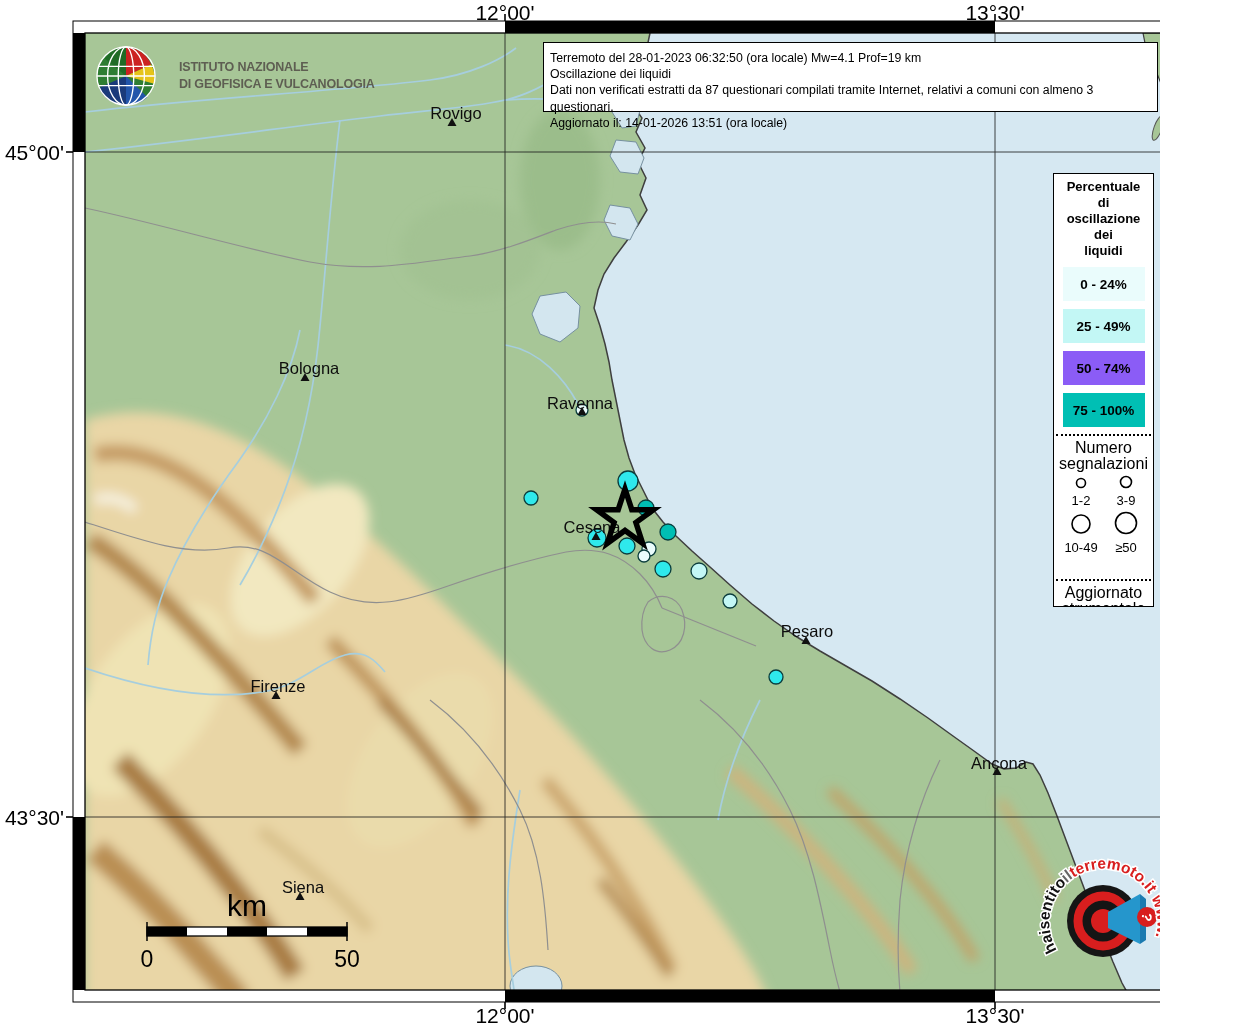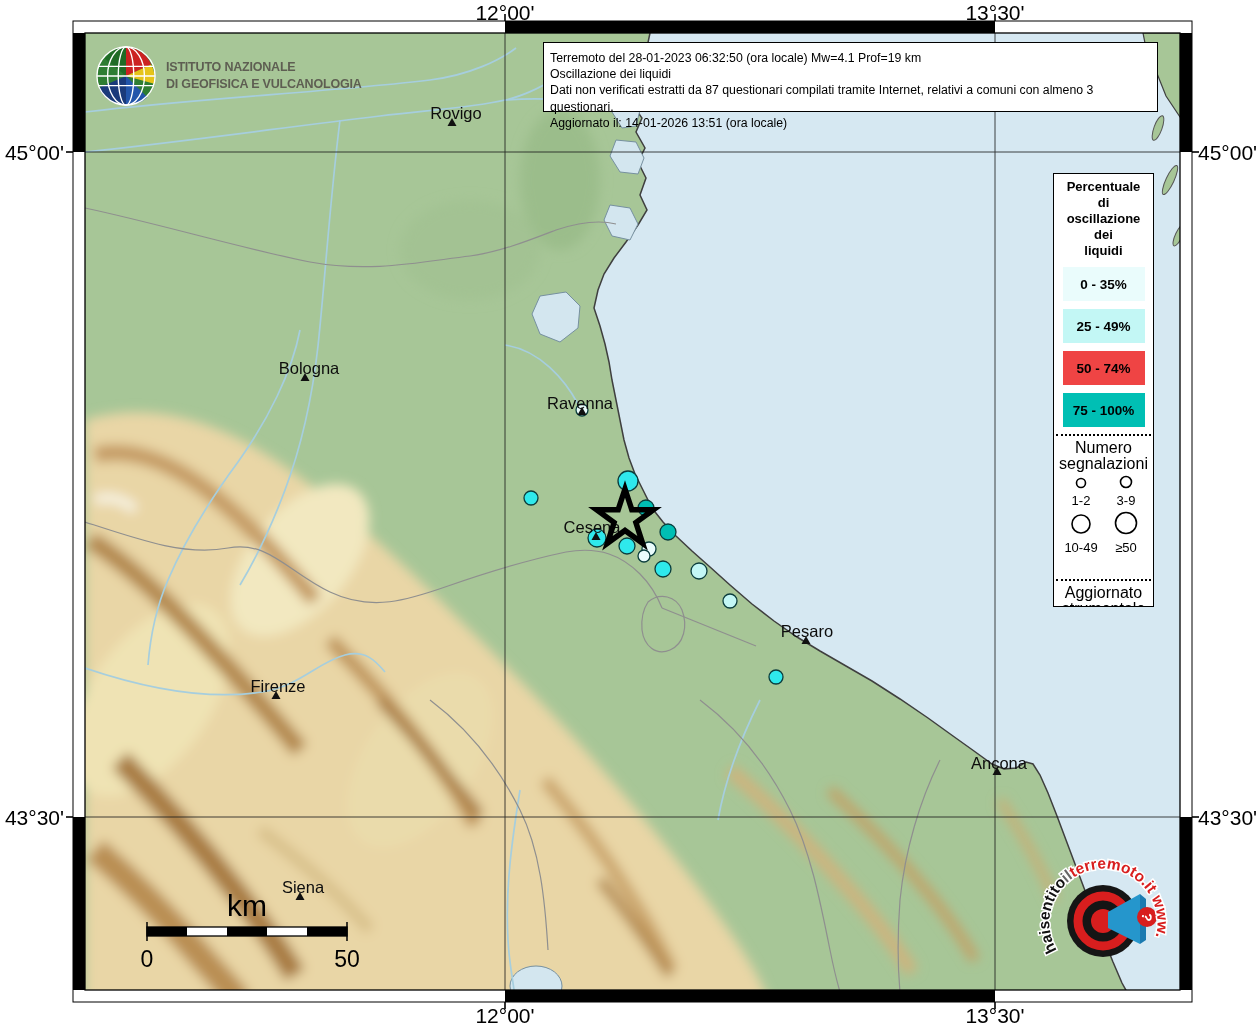--- a/index.html
+++ b/index.html
@@ -1,16 +1,16 @@
 <!DOCTYPE html>
 <html><head>
 <meta charset="utf-8">
 <style>
   html,body{margin:0;padding:0;background:#fff;}
-  .screen{position:relative;width:1256px;height:1024px;background:#ffffff;
+  .screen{position:relative;width:1160px;height:1024px;background:#ffffff;
           font-family:"Liberation Sans",sans-serif;overflow:hidden;}
   .coord{position:absolute;font-size:21px;color:#000;white-space:nowrap;}
   .coord.ctr{transform:translateX(-50%);}
   .coord.right-align{width:64px;text-align:right;}
   svg text{font-family:"Liberation Sans",sans-serif;}
   .city{font-size:16.5px;fill:#0d0d0d;}
   .sb-km{font-size:30px;fill:#000;}
   .sb-num{font-size:23px;fill:#000;}
   .title-box{position:absolute;left:543px;top:42px;width:615px;height:70px;
              background:#fff;border:1px solid #000;box-sizing:border-box;
@@ -20,21 +20,21 @@
           background:#fff;border:1px solid #000;box-sizing:border-box;
           text-align:center;color:#000;overflow:hidden;}
   .legend .pct-title{font-weight:bold;font-size:13px;line-height:16px;
           white-space:pre-line;margin-top:5px;}
   .legend .swatch{width:82px;height:34px;margin:8px auto 0 auto;
           display:flex;align-items:center;justify-content:center;
           font-weight:bold;font-size:13.5px;}
   .legend .dotted{border:0;border-top:2px dotted #000;margin:7px 2px 4px 2px;}
   .legend .sec-title{font-weight:normal;font-size:16px;line-height:16px;white-space:pre-line;}
   .legend .cnt-label{font-size:13px;fill:#000;text-anchor:middle;}
-  .ingv{position:absolute;left:95px;top:45px;display:flex;align-items:center;gap:9px;}
+  .ingv{position:absolute;left:95px;top:45px;display:flex;align-items:center;gap:22px;}
   .ingv .txt{font-size:12.5px;font-weight:600;letter-spacing:-0.2px;
              color:#5e5e52;line-height:17px;white-space:pre-line;}
 </style>
 </head>
 <body>
 <div class="screen">
 
 <div class="coord ctr" style="left:505px;top:1px;">12°00'</div>
 <div class="coord ctr" style="left:995px;top:1px;">13°30'</div>
 <div class="coord ctr" style="left:505px;top:1004px;">12°00'</div>
@@ -248,23 +248,23 @@
 Oscillazione dei liquidi
 Dati non verificati estratti da 87 questionari compilati tramite Internet, relativi a comuni con almeno 3 questionari.
 Aggiornato il: 14-01-2026 13:51 (ora locale)</div>
 
 <div class="legend">
   <div class="pct-title">Percentuale
 di
 oscillazione
 dei
 liquidi</div>
-  <div class="swatch" style="background: rgb(234, 252, 252);">0 - 35%</div>
+  <div class="swatch" style="background: rgb(234, 252, 252);">0 - 24%</div>
   <div class="swatch" style="background: rgb(195, 247, 245); text-align: right;">25 - 49%</div>
-  <div class="swatch" style="background: #ef4444;">50 - 74%</div>
+  <div class="swatch" style="background: #8b5cf6;">50 - 74%</div>
   <div class="swatch" style="background: rgb(0, 191, 180);">75 - 100%</div>
   <hr class="dotted">
   <div class="sec-title">Numero
 segnalazioni</div>
   <svg width="97" height="96" viewBox="0 0 97 96">
     <g fill="#fff" stroke="#000" stroke-width="1.6">
       <circle cx="26" cy="11" r="4.5"></circle>
       <circle cx="71" cy="10" r="5.5"></circle>
       <circle cx="26" cy="52" r="9"></circle>
       <circle cx="71" cy="51" r="10.5"></circle>

